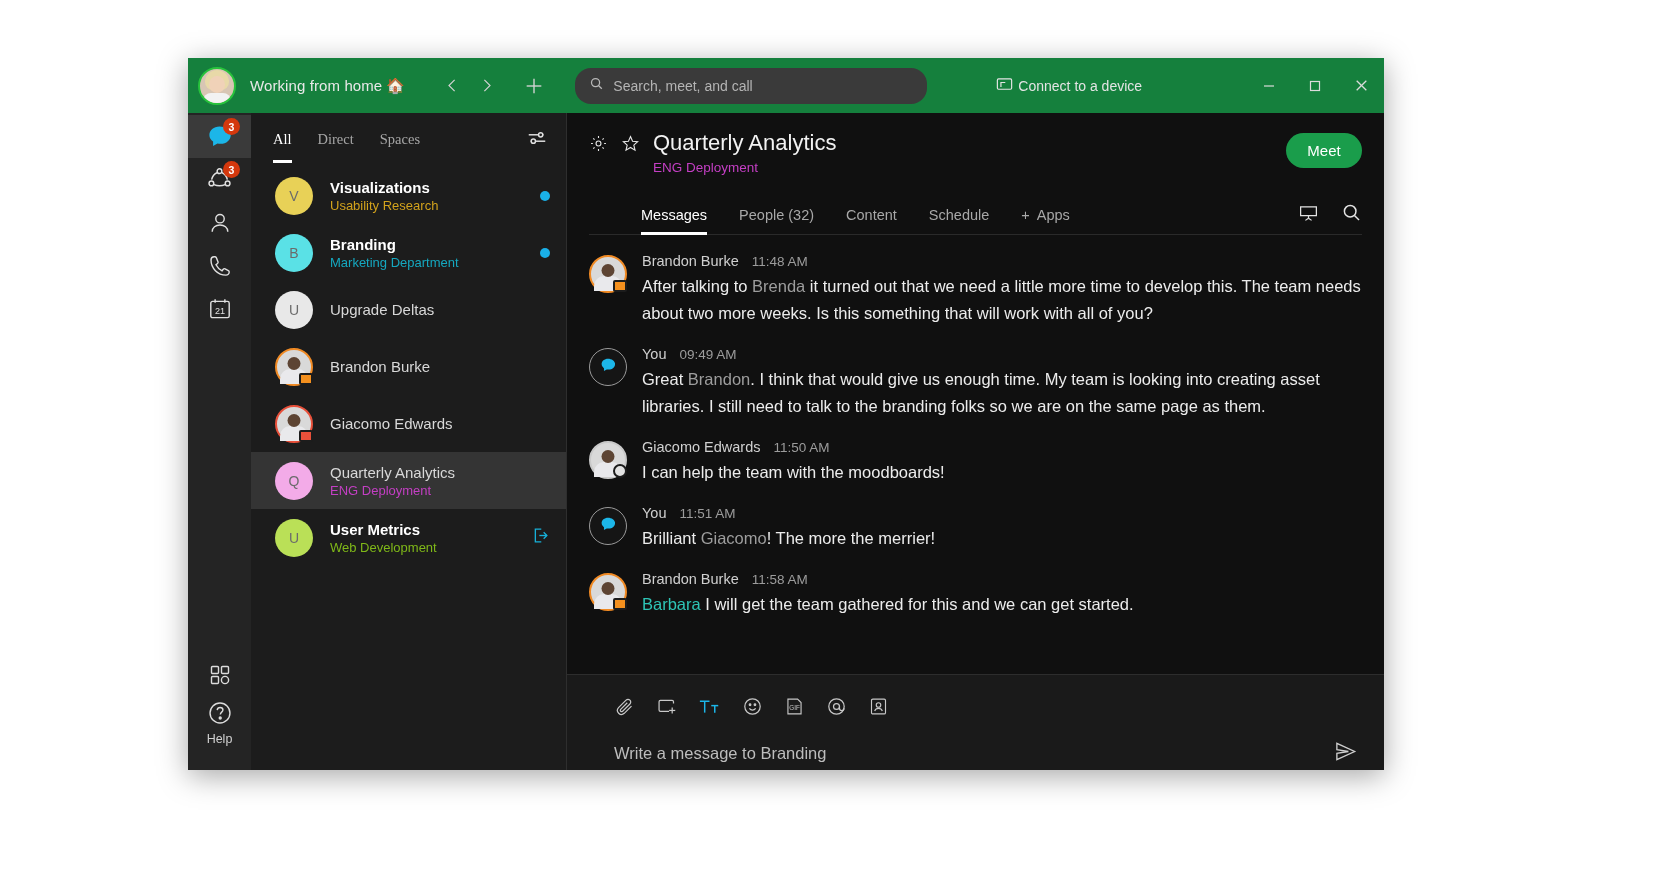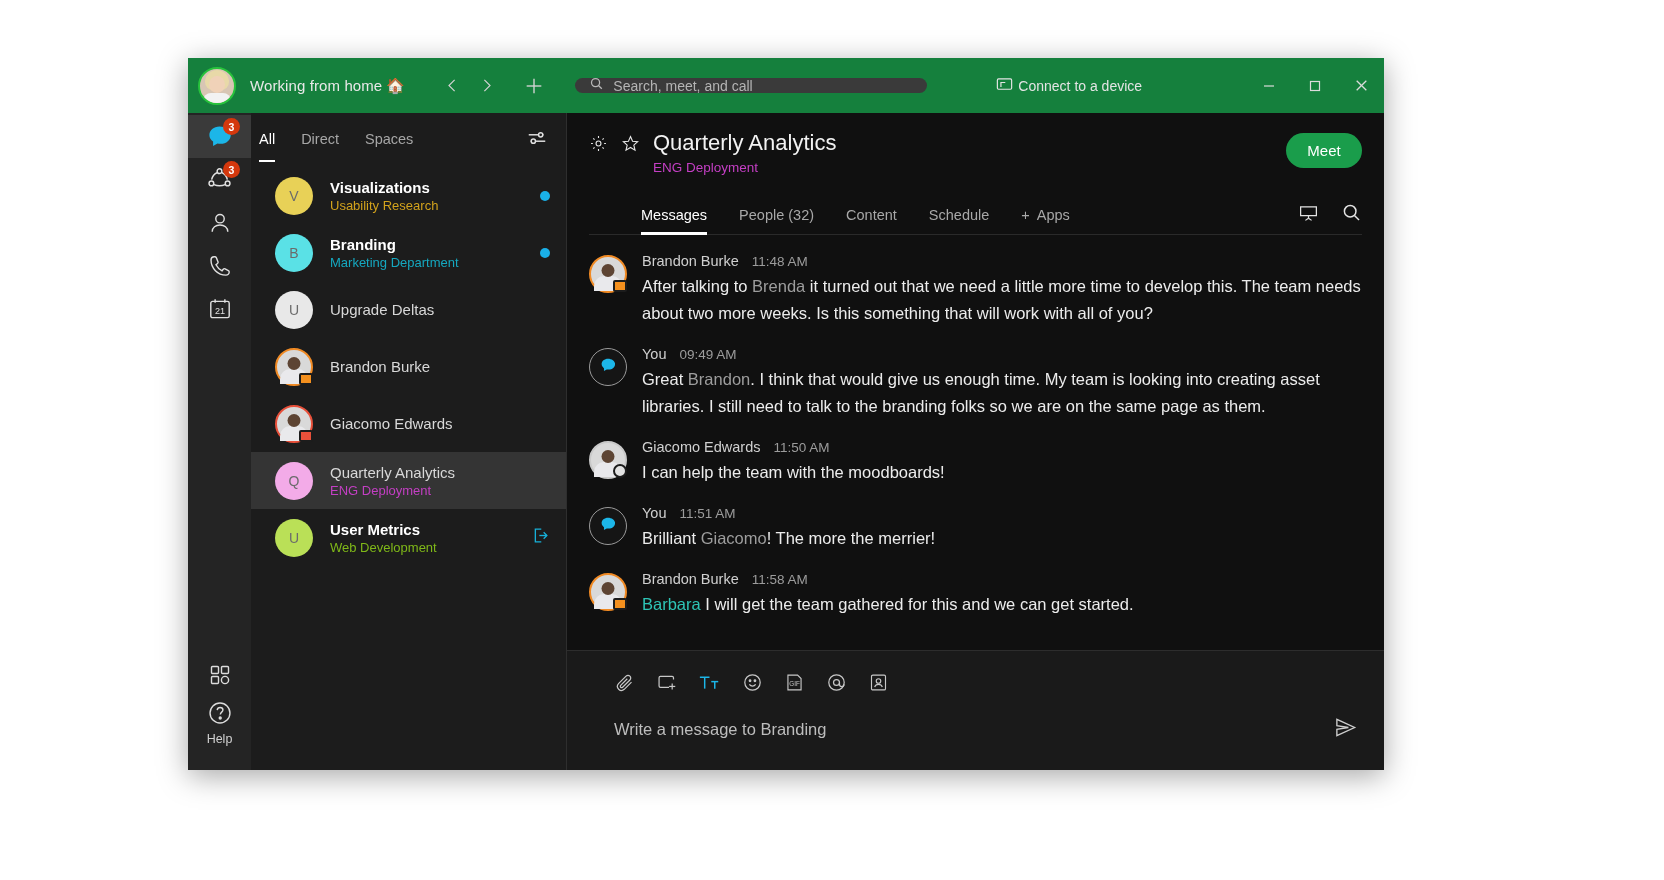--- a/index.html
+++ b/index.html
@@ -53,21 +53,21 @@
   }
   .nav-arrows { display: flex; align-items: center; margin-left: 32px; gap: 4px; }
   .icon-btn {
     width: 30px; height: 30px; display: flex;
     align-items: center; justify-content: center;
     color: #d4d4d4; cursor: default;
   }
   .plus-btn { margin-left: 18px; }
   .search-pill {
     margin-left: 26px;
-    width: 352px; height: 15px;
+    width: 352px; height: 36px;
     background: #3a3a3a; border-radius: 16px;
     display: flex; align-items: center; padding: 0 14px;
     gap: 9px;
   }
   .search-pill .ph { color: #b4b4b4; font-size: 14px; }
   .connect-device {
     display: flex; align-items: center; gap: 4px;
     margin-left: 68px; color: #e4e4e4; font-size: 14px;
     white-space: nowrap;
   }
@@ -109,21 +109,21 @@
 
   
   .conv-list {
     width: 316px; flex: 0 0 316px; background: #1c1c1c;
     display: flex; flex-direction: column;
     border-right: 1px solid #2e2e2e;
   }
   .list-tabs {
     height: 54px; flex: 0 0 54px;
     display: flex; align-items: center;
-    padding: 0 18px 0 8px; position: relative;
+    padding: 0 18px 0 22px; position: relative; font-family: Liberation Serif, serif;
   }
   .list-tab {
     font-size: 14.5px; color: #a6a6a6; margin-right: 26px;
     position: relative; padding-bottom: 2px;
   }
   .list-tab.active { color: #ffffff; }
   .list-tab.active::after {
     content: ""; position: absolute; left: 0; right: 0; bottom: -13px;
     height: 2.5px; background: #ffffff;
   }
@@ -219,21 +219,21 @@
   .msg-time { font-size: 13.5px; color: #9c9c9c; }
   .msg-text { font-size: 16.5px; color: #ececec; line-height: 27px; }
   .mention-gray { color: #9d9d9d; }
   .mention-teal { color: #2ec4b6; }
   .msg.cut { margin-bottom: 0; }
 
   
   .composer {
     flex: 0 0 auto; border-top: 1px solid #2d2d2d;
     background: #1a1a1a; padding: 14px 22px 0 22px;
-    position: relative; height: 120px;
+    position: relative; height: 96px;
   }
   .comp-tools { display: flex; align-items: center; gap: 21px; padding-left: 25px; height: 34px; }
   .comp-tool { color: #c8c8c8; display: flex; align-items: center; }
   .comp-tool.active { color: #1cb6e8; }
   .comp-input-row { display: flex; align-items: center; margin-top: 17px; padding-left: 25px; }
   .comp-placeholder { font-size: 16.5px; color: #bdbdbd; }
   .send-icon { margin-left: auto; color: #cfcfcf; padding-right: 5px; }
 </style>
 </head>
 <body>

